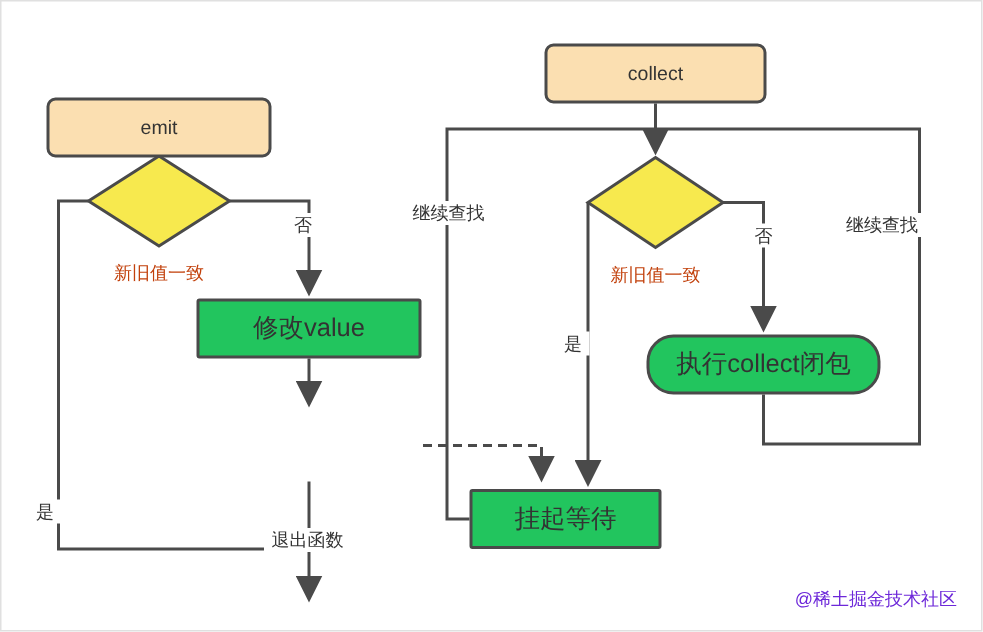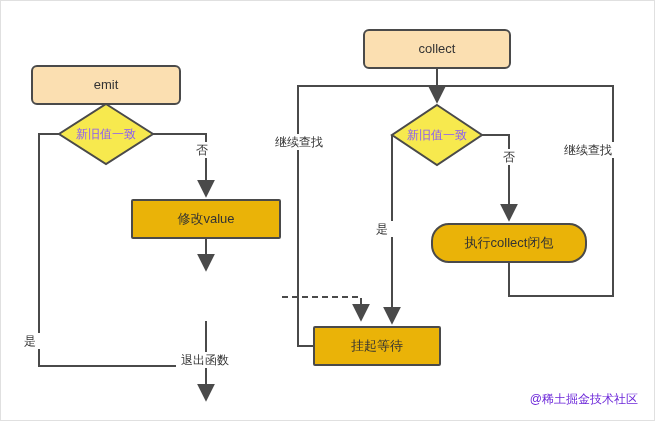--- a/index.html
+++ b/index.html
@@ -42,31 +42,32 @@
     color: #333;
     font-size: 13px;
     text-align: center;
     line-height: 1.45;
   }
   .start {
     background: #fbdfb1;
     border-radius: 6px;
   }
   .process {
-    background: #eab308;
+    background: #22c55e;
     border-radius: 2px;
-    font-size: 13px;
+    font-size: 17px;
     padding: 0 8px;
   }
   .diamond-label {
     position: absolute;
     font-size: 12px;
-    color: #8b5cf6;
+    color: #c2410c;
     text-align: center;
     line-height: 14px;
+    margin-top: 48px;
   }
   .edge-label {
     position: absolute;
     font-size: 12px;
     color: #333;
     background: #fff;
     text-align: center;
     line-height: 16px;
   }
   .watermark {

